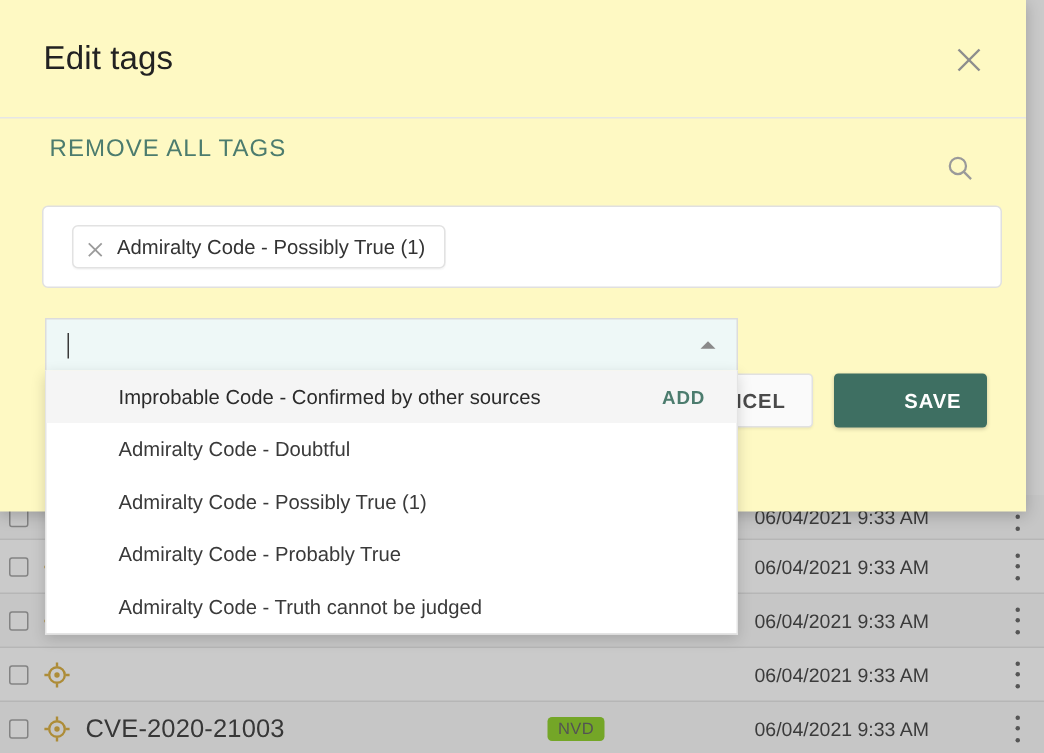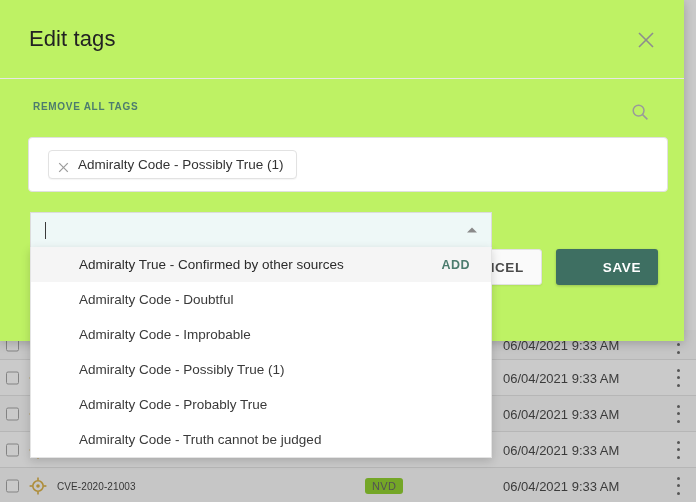--- a/index.html
+++ b/index.html
@@ -60,21 +60,21 @@
     top: 50%;
     transform: translateY(-50%);
     width: 18px;
     height: 18px;
   }
   .row-cve {
     position: absolute;
     left: 57px;
     top: 50%;
     transform: translateY(-50%);
-    font-size: 10px;
+    font-size: 17px;
     color: #2d2d2d;
     letter-spacing: .1px;
     white-space: nowrap;
   }
   .row-source {
     position: absolute;
     left: 365px;
     top: 50%;
     transform: translateY(-50%);
     font-size: 11px;
@@ -121,21 +121,21 @@
     z-index: 5;
   }
 
   
   #dialog {
     position: absolute;
     left: 0;
     top: 0;
     width: 684px;
     height: 341px;
-    background: #bef264;
+    background: #fef9c3;
     z-index: 10;
     box-shadow: 0 2px 10px rgba(0,0,0,.22);
     overflow: visible;
   }
   #dialog-header {
     position: relative;
     height: 78px;
     border-bottom: 1px solid #e6e6e6;
   }
   #dialog-title {
@@ -157,25 +157,25 @@
   }
   #close-btn svg { display:block; }
 
   #dialog-body {
     position: relative;
     height: 262px;
   }
   #remove-all {
     position: absolute;
     left: 33px;
-    top: 22px;
-    font-size: 10px;
+    top: 12px;
+    font-size: 16px;
     color: #4c7c6e;
     letter-spacing: .7px;
-    font-weight: 700;
+    font-weight: 400;
     cursor: pointer;
   }
   #search-icon {
     position: absolute;
     right: 35px;
     top: 24px;
     width: 18px;
     height: 18px;
     cursor: pointer;
   }
@@ -491,28 +491,25 @@
   </div>
 
   <div id="combo-wrap">
     <div id="combo-input">
       <div id="combo-caret-bar"></div>
       <span id="combo-chevron"></span>
     </div>
 
     <div id="combo-list">
       <div class="opt active">
-        <span class="opt-label">Admiralty True - Confirmed by other sources</span>
+        <span class="opt-label">Improbable Code - Confirmed by other sources</span>
         <span class="opt-add">ADD</span>
       </div>
       <div class="opt">
         <span class="opt-label">Admiralty Code - Doubtful</span>
-      </div>
-      <div class="opt">
-        <span class="opt-label">Admiralty Code - Improbable</span>
       </div>
       <div class="opt">
         <span class="opt-label">Admiralty Code - Possibly True (1)</span>
       </div>
       <div class="opt">
         <span class="opt-label">Admiralty Code - Probably True</span>
       </div>
       <div class="opt">
         <span class="opt-label">Admiralty Code - Truth cannot be judged</span>
       </div>

